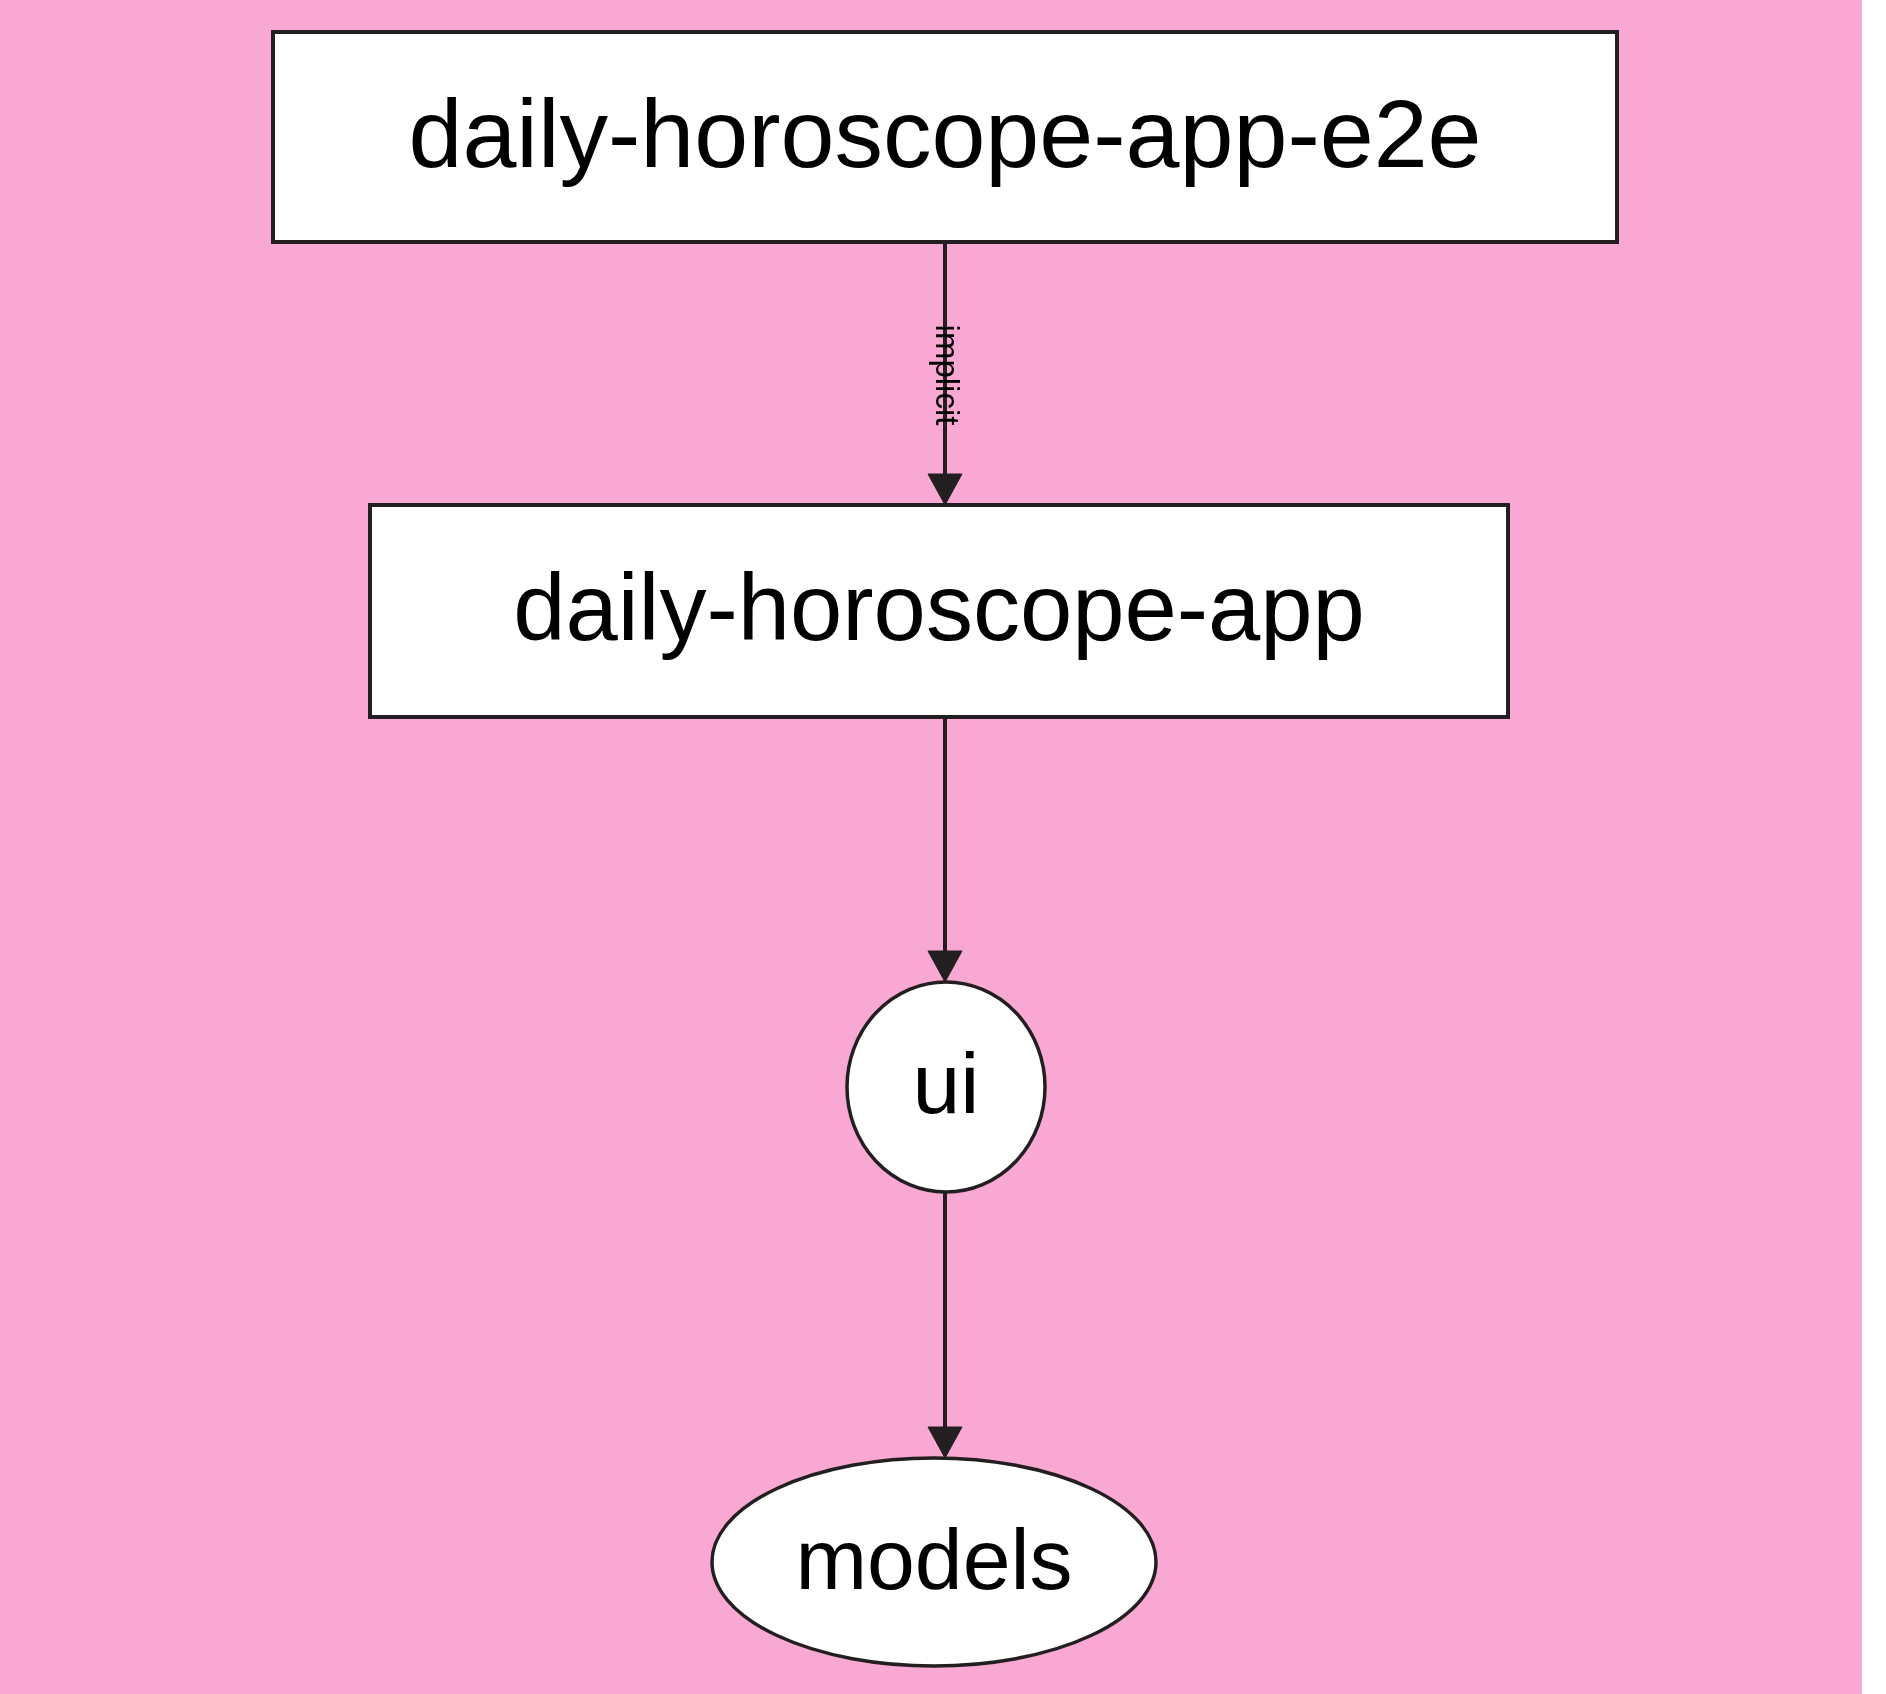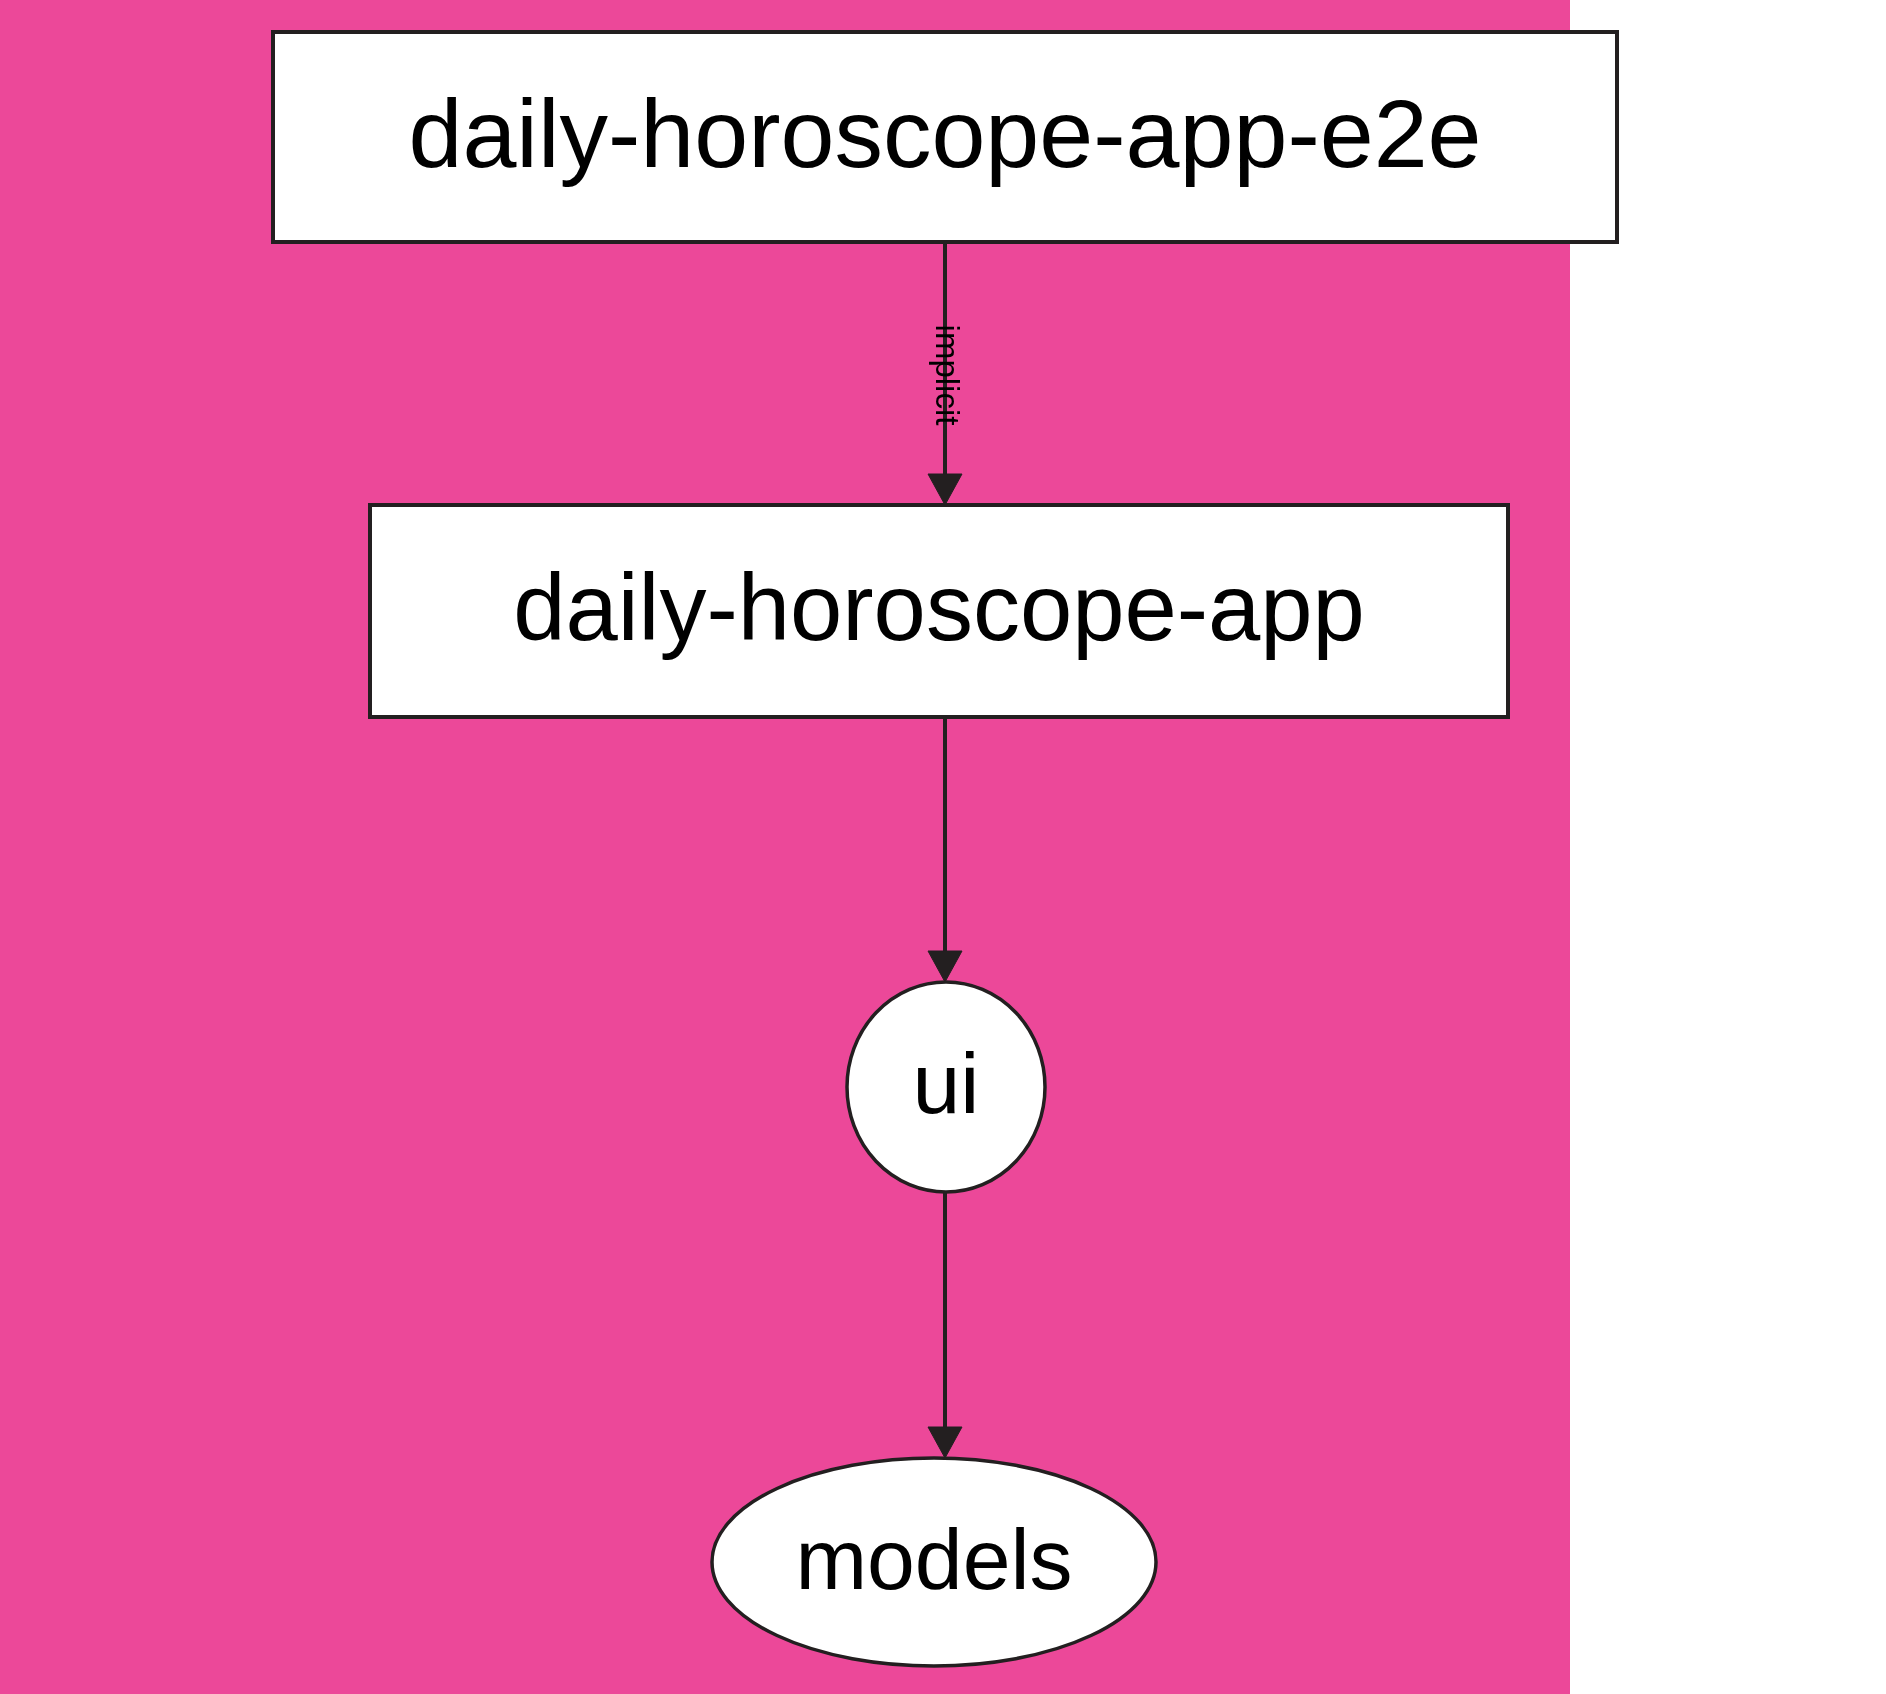--- a/index.html
+++ b/index.html
@@ -8,23 +8,23 @@
     background: #ffffff;
   }
   body {
     width: 1886px;
     height: 1694px;
     overflow: hidden;
     font-family: "Liberation Sans", sans-serif;
   }
   #graph-root {
     position: relative;
-    width: 1570px;
+    width: 1862px;
     height: 1694px;
-    background: #ec4899;
+    background: #f9a8d4;
   }
   #graph-svg {
     position: absolute;
     top: 0;
     left: 0;
     width: 1886px;
     height: 1694px;
   }
   .node-shape {
     fill: #ffffff;

